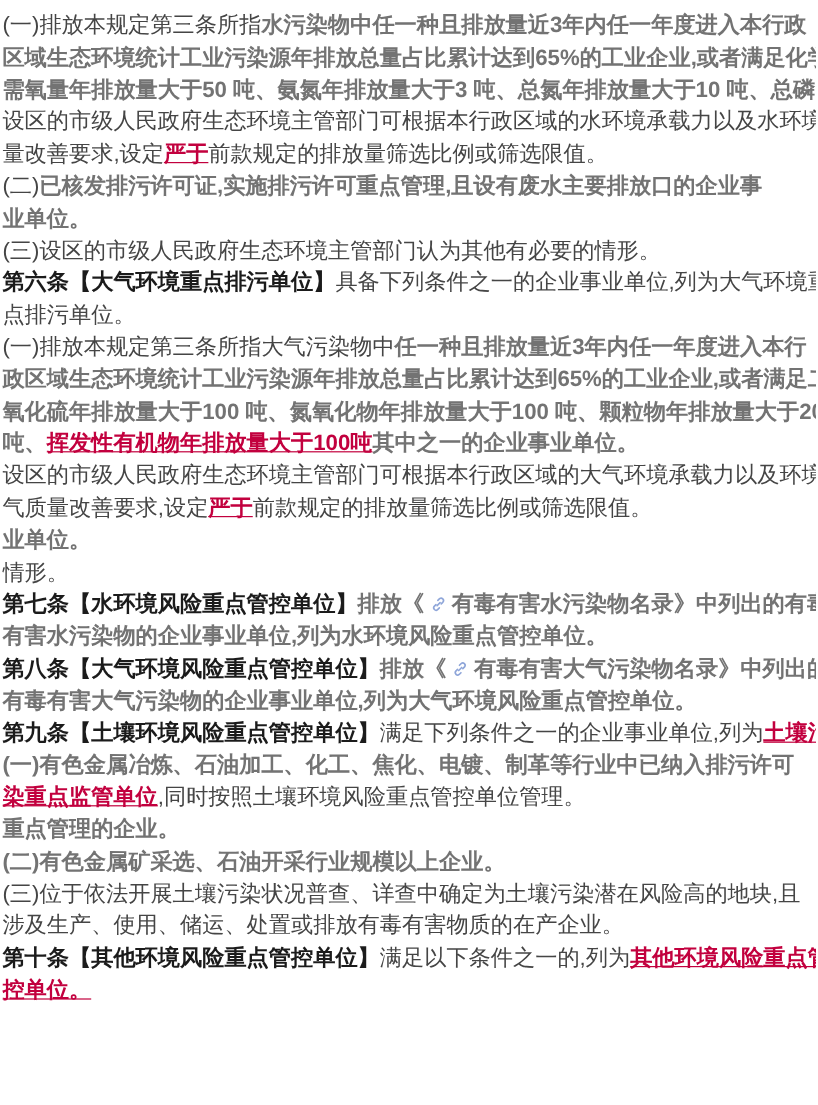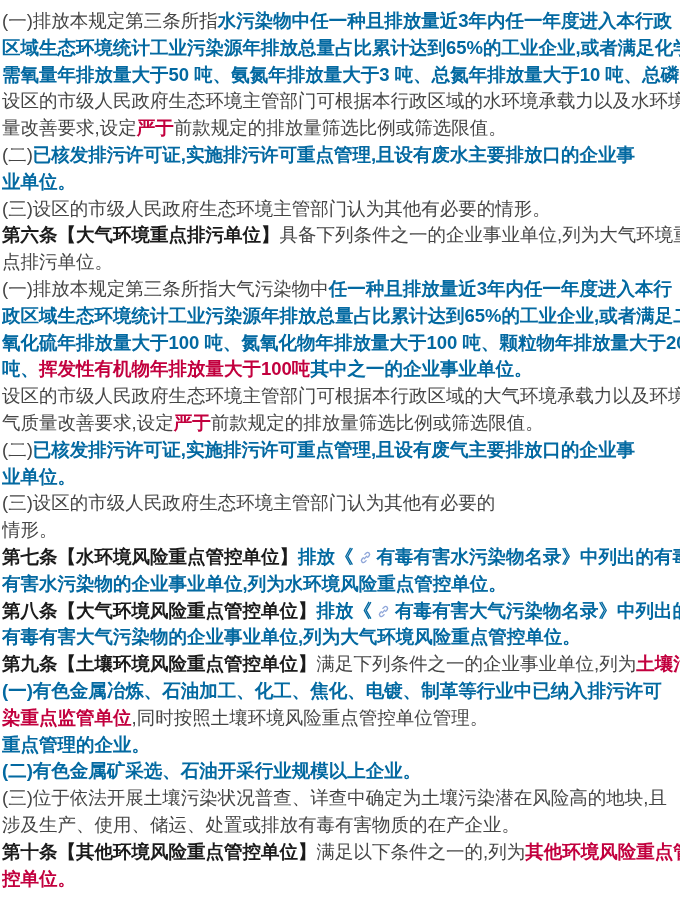--- a/index.html
+++ b/index.html
@@ -17,22 +17,22 @@
   }
   .line {
     height: 26.8px;
     line-height: 26.8px;
     font-size: 18.5px;
     white-space: nowrap;
     overflow: hidden;
   }
   .run.plain   { color: #454545; font-weight: 400; }
   .run.heading { color: #1b1b1b; font-weight: 700; }
-  .run.blue    { color: #0369a1; font-weight: 700; }
-  .run.red     { color: #c2003e; font-weight: 700; }
+  .run.blue    { color: #737373; font-weight: 700; }
+  .run.red     { color: #c2003e; font-weight: 700; text-decoration: underline; }
   .icon svg {
     vertical-align: -2px;
     margin: 0 4px;
   }
 </style>
 </head>
 <body>
 
 <div class="doc" id="doc">
     <div class="line"><span class="run plain">(一)排放本规定第三条所指</span><span class="run blue">水污染物中任一种且排放量近3年内任一年度进入本行政</span></div>
@@ -44,23 +44,21 @@
     <div class="line"><span class="run blue">业单位。</span></div>
     <div class="line"><span class="run plain">(三)设区的市级人民政府生态环境主管部门认为其他有必要的情形。</span></div>
     <div class="line"><span class="run heading">第六条【大气环境重点排污单位】</span><span class="run plain">具备下列条件之一的企业事业单位,列为大气环境重</span></div>
     <div class="line"><span class="run plain">点排污单位。</span></div>
     <div class="line"><span class="run plain">(一)排放本规定第三条所指大气污染物中</span><span class="run blue">任一种且排放量近3年内任一年度进入本行</span></div>
     <div class="line"><span class="run blue">政区域生态环境统计工业污染源年排放总量占比累计达到65%的工业企业,或者满足二</span></div>
     <div class="line"><span class="run blue">氧化硫年排放量大于100 吨、氮氧化物年排放量大于100 吨、颗粒物年排放量大于200</span></div>
     <div class="line"><span class="run blue">吨、</span><span class="run red">挥发性有机物年排放量大于100吨</span><span class="run blue">其中之一的企业事业单位。</span></div>
     <div class="line"><span class="run plain">设区的市级人民政府生态环境主管部门可根据本行政区域的大气环境承载力以及环境空</span></div>
     <div class="line"><span class="run plain">气质量改善要求,设定</span><span class="run red">严于</span><span class="run plain">前款规定的排放量筛选比例或筛选限值。</span></div>
-    <div class="line"><span class="run plain">(二)</span><span class="run blue">已核发排污许可证,实施排污许可重点管理,且设有废气主要排放口的企业事</span></div>
     <div class="line"><span class="run blue">业单位。</span></div>
-    <div class="line"><span class="run plain">(三)设区的市级人民政府生态环境主管部门认为其他有必要的</span></div>
     <div class="line"><span class="run plain">情形。</span></div>
     <div class="line"><span class="run heading">第七条【水环境风险重点管控单位】</span><span class="run blue">排放《</span><span class="icon"><svg width="15" height="15" viewBox="0 0 24 24" fill="none" stroke="#8fa6d9" stroke-width="2.2" stroke-linecap="round">
           <path d="M10 14 L14 10"></path>
           <path d="M8.5 12.5l-2.3 2.3a3.2 3.2 0 0 0 4.5 4.5l2.3-2.3"></path>
           <path d="M15.5 11.5l2.3-2.3a3.2 3.2 0 0 0-4.5-4.5l-2.3 2.3"></path>
         </svg></span><span class="run blue">有毒有害水污染物名录</span><span class="run blue">》中列出的有毒</span></div>
     <div class="line"><span class="run blue">有害水污染物的企业事业单位,列为水环境风险重点管控单位。</span></div>
     <div class="line"><span class="run heading">第八条【大气环境风险重点管控单位】</span><span class="run blue">排放《</span><span class="icon"><svg width="15" height="15" viewBox="0 0 24 24" fill="none" stroke="#8fa6d9" stroke-width="2.2" stroke-linecap="round">
           <path d="M10 14 L14 10"></path>
           <path d="M8.5 12.5l-2.3 2.3a3.2 3.2 0 0 0 4.5 4.5l2.3-2.3"></path>

